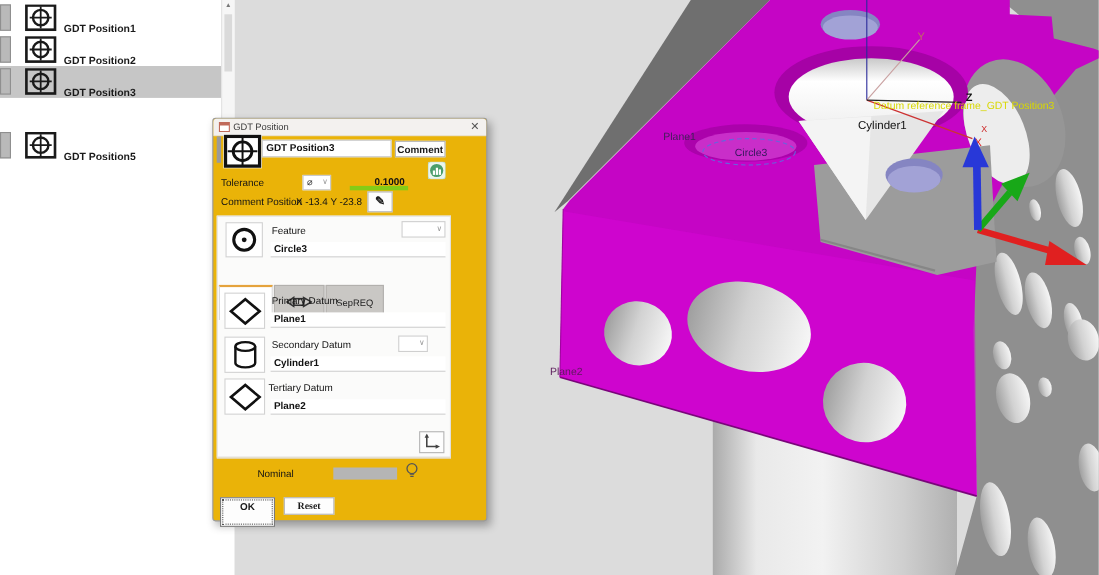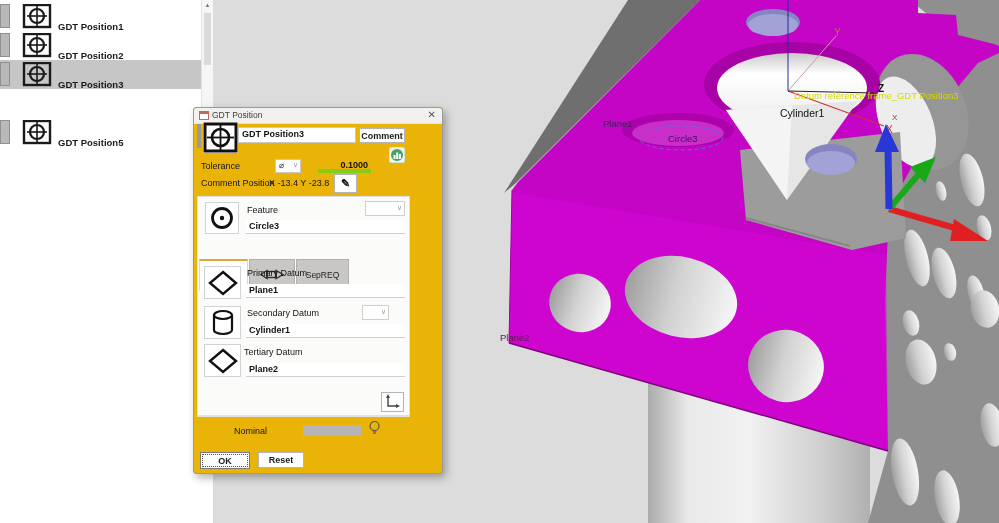--- a/index.html
+++ b/index.html
@@ -33,21 +33,21 @@
        font-weight:bold;color:#1a1a1a;font-size:9px;}
   .combo{position:absolute;background:#ffffff;border:1px solid #c9c9c9;box-sizing:border-box;font-size:8.5px;color:#333;}
   .combo .chev{position:absolute;right:2px;top:1px;font-size:7px;color:#999;}
   .iconbox{position:absolute;background:#ffffff;border:1px solid #d2d2d2;box-sizing:border-box;display:flex;align-items:center;justify-content:center;}
   #grpbox{position:absolute;left:3px;top:88px;width:213px;height:220px;border:1px solid #e2e0de;box-sizing:border-box;background:#fbfbfa;}
   .tab{position:absolute;top:151px;height:32px;box-sizing:border-box;display:flex;align-items:center;justify-content:center;gap:1px;}
   .tab.sel{background:#ffffff;border:1px solid #d8d8d8;border-top:2px solid #e5a33c;border-bottom:none;}
   .tab.unsel{background:#c9c7c4;border:1px solid #b2b0ad;}
   .abbox{display:inline-block;border:1px solid #444;font-size:7px;font-weight:bold;line-height:8px;width:8px;text-align:center;color:#222;background:#fff;}
   #actual-bar{position:absolute;left:109px;top:317px;width:58px;height:11px;background:#b5b5b5;}
-  #ok-btn{left:6px;top:344px;width:50px;height:17px;border:1px solid #7a7a7a;outline:1px dotted #555;outline-offset:-3px;}
+  #ok-btn{left:6px;top:344px;width:50px;height:27px;border:1px solid #7a7a7a;outline:1px dotted #555;outline-offset:-3px;}
   #reset-btn{left:64px;top:344px;width:46px;height:16px;}
   #sep-line{position:absolute;left:3px;top:308px;width:213px;border-top:1px solid #e4e2e0;}
   .dd-small{position:absolute;background:#fff;border:1px solid #cfcfcf;box-sizing:border-box;}
   .dd-small .chev{position:absolute;right:2px;top:2px;font-size:7px;color:#999;}
 </style>
 </head>
 <body>
 
 <div id="screen">
 
@@ -323,16 +323,16 @@
     <span id="actual-bar"></span>
     <span style="position:absolute;left:174px;top:312px;">
       <svg width="13" height="18">
           <circle cx="6.5" cy="6" r="4.5" fill="none" stroke="#555" stroke-width="1.2"></circle>
           <line x1="4.5" y1="11" x2="8.5" y2="11" stroke="#555" stroke-width="1.2"></line>
           <line x1="5" y1="13" x2="8" y2="13" stroke="#555" stroke-width="1.2"></line>
         </svg>
     </span>
 
     <span class="btn" id="ok-btn" style="line-height:16px;">OK</span>
-    <span class="btn" id="reset-btn" style="line-height:15px;">Reset</span>
+    <span class="btn" id="reset-btn" style="line-height:15px;font-family:Liberation Serif, serif;">Reset</span>
   </div>
 
 </div>
 
 </body></html>

